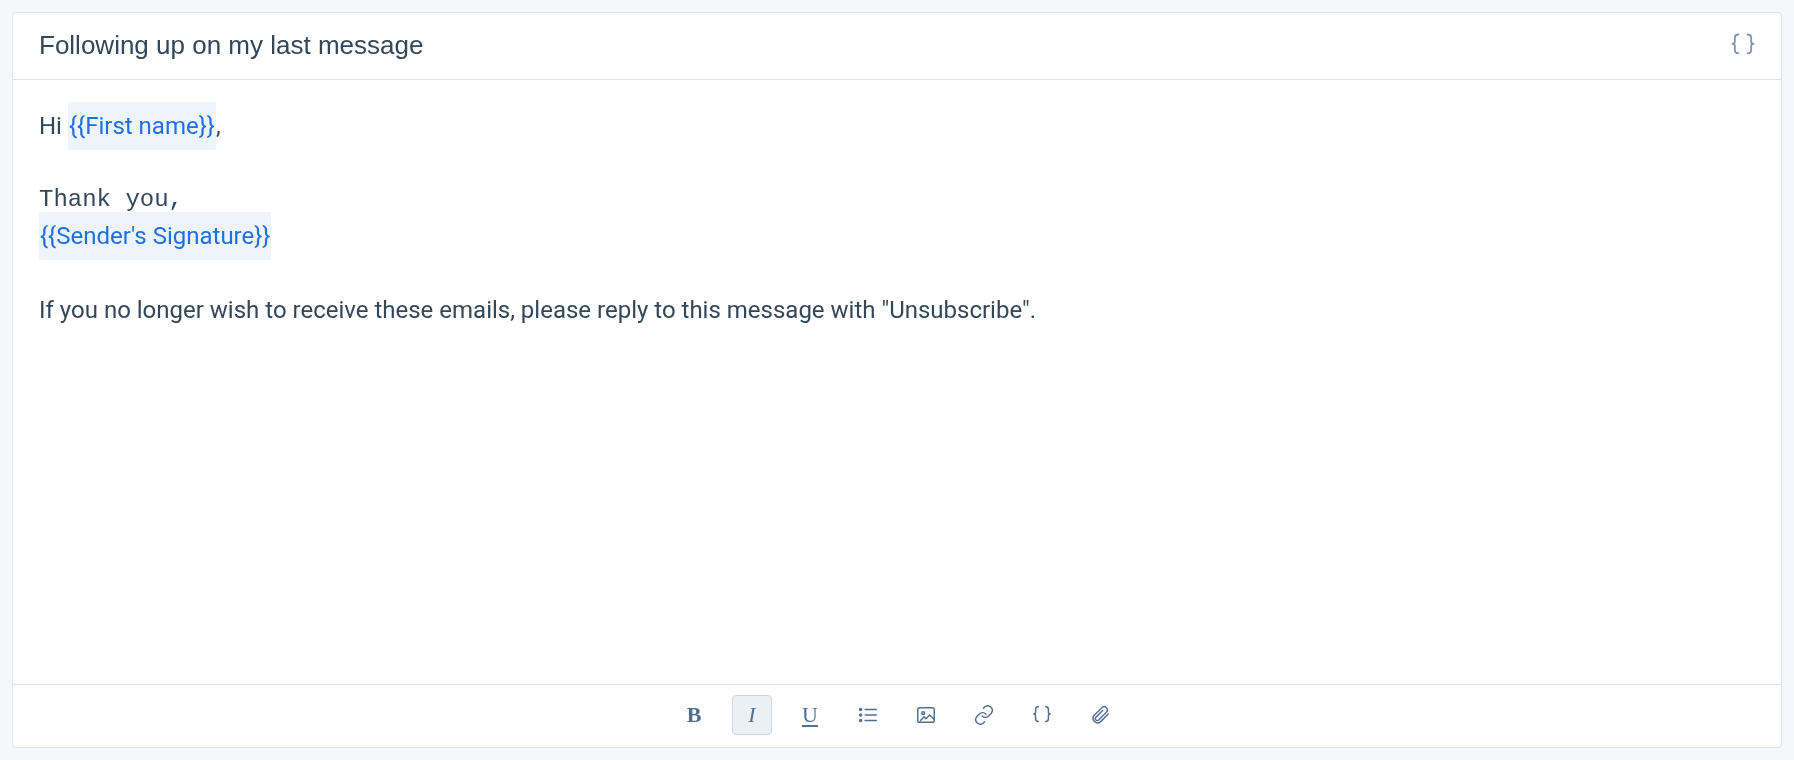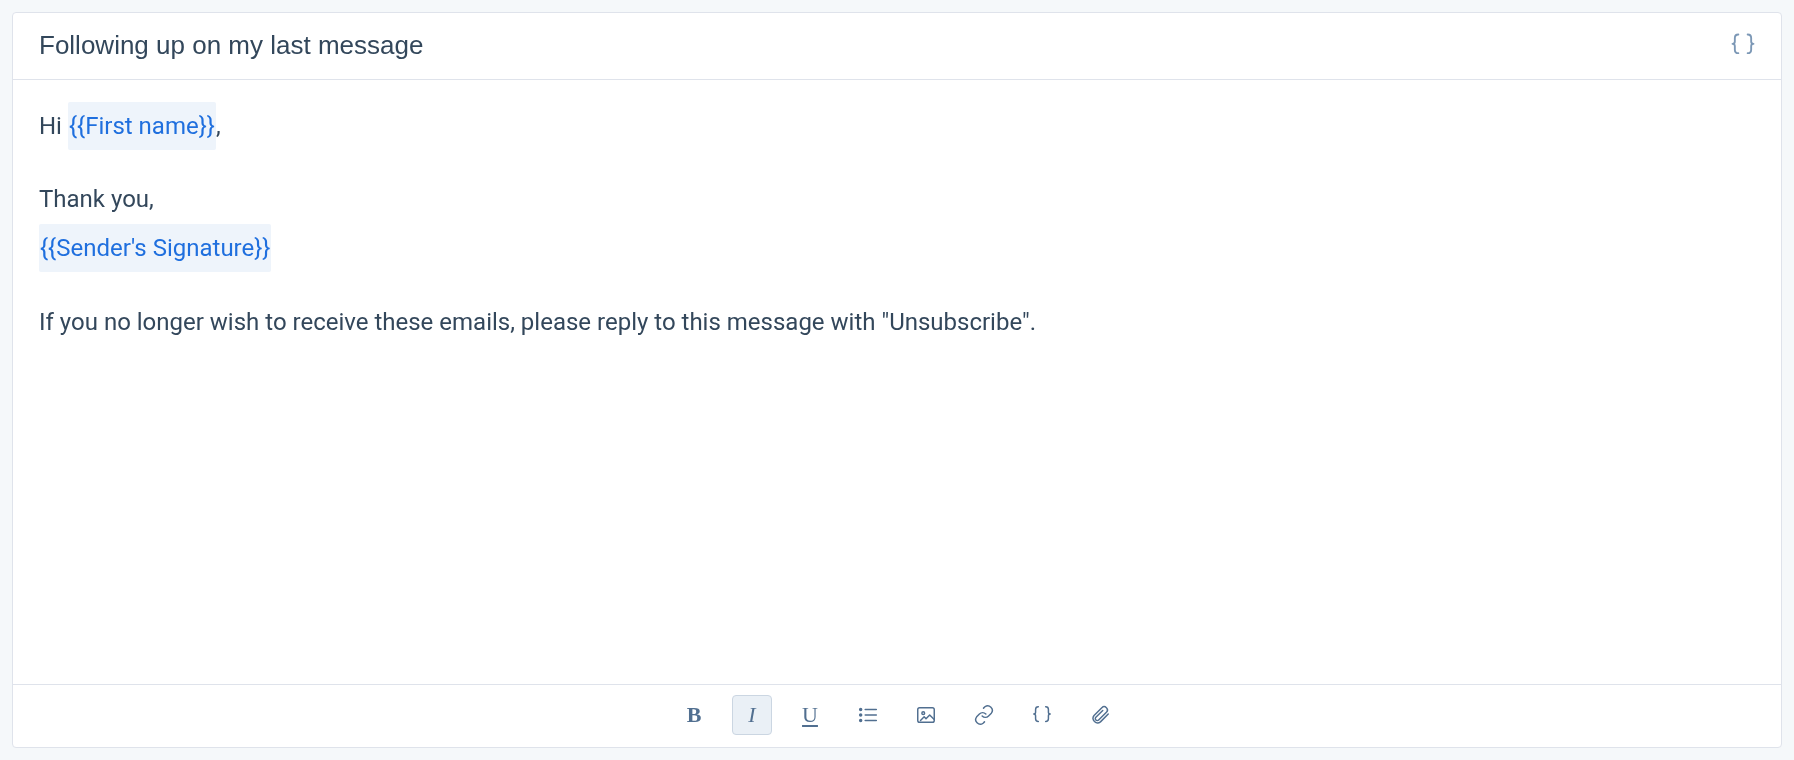--- a/index.html
+++ b/index.html
@@ -57,21 +57,22 @@
       color: #33475b;
       overflow-y: auto;
     }
     .body-area p {
       margin-bottom: 36px;
     }
     .body-area p.tight {
       margin-bottom: 0;
     }
     .body-area p.closing {
-      margin-bottom: 12px;
+      margin-bottom: 0;
+      font-family: Liberation Mono, monospace;
     }
     .body-area p.sig {
     }
     .merge-tag {
       color: #1f6fde;
       background: #eef4fb;
       border-radius: 2px;
       padding: 10px 1px;
     }
     .unsubscribe {

